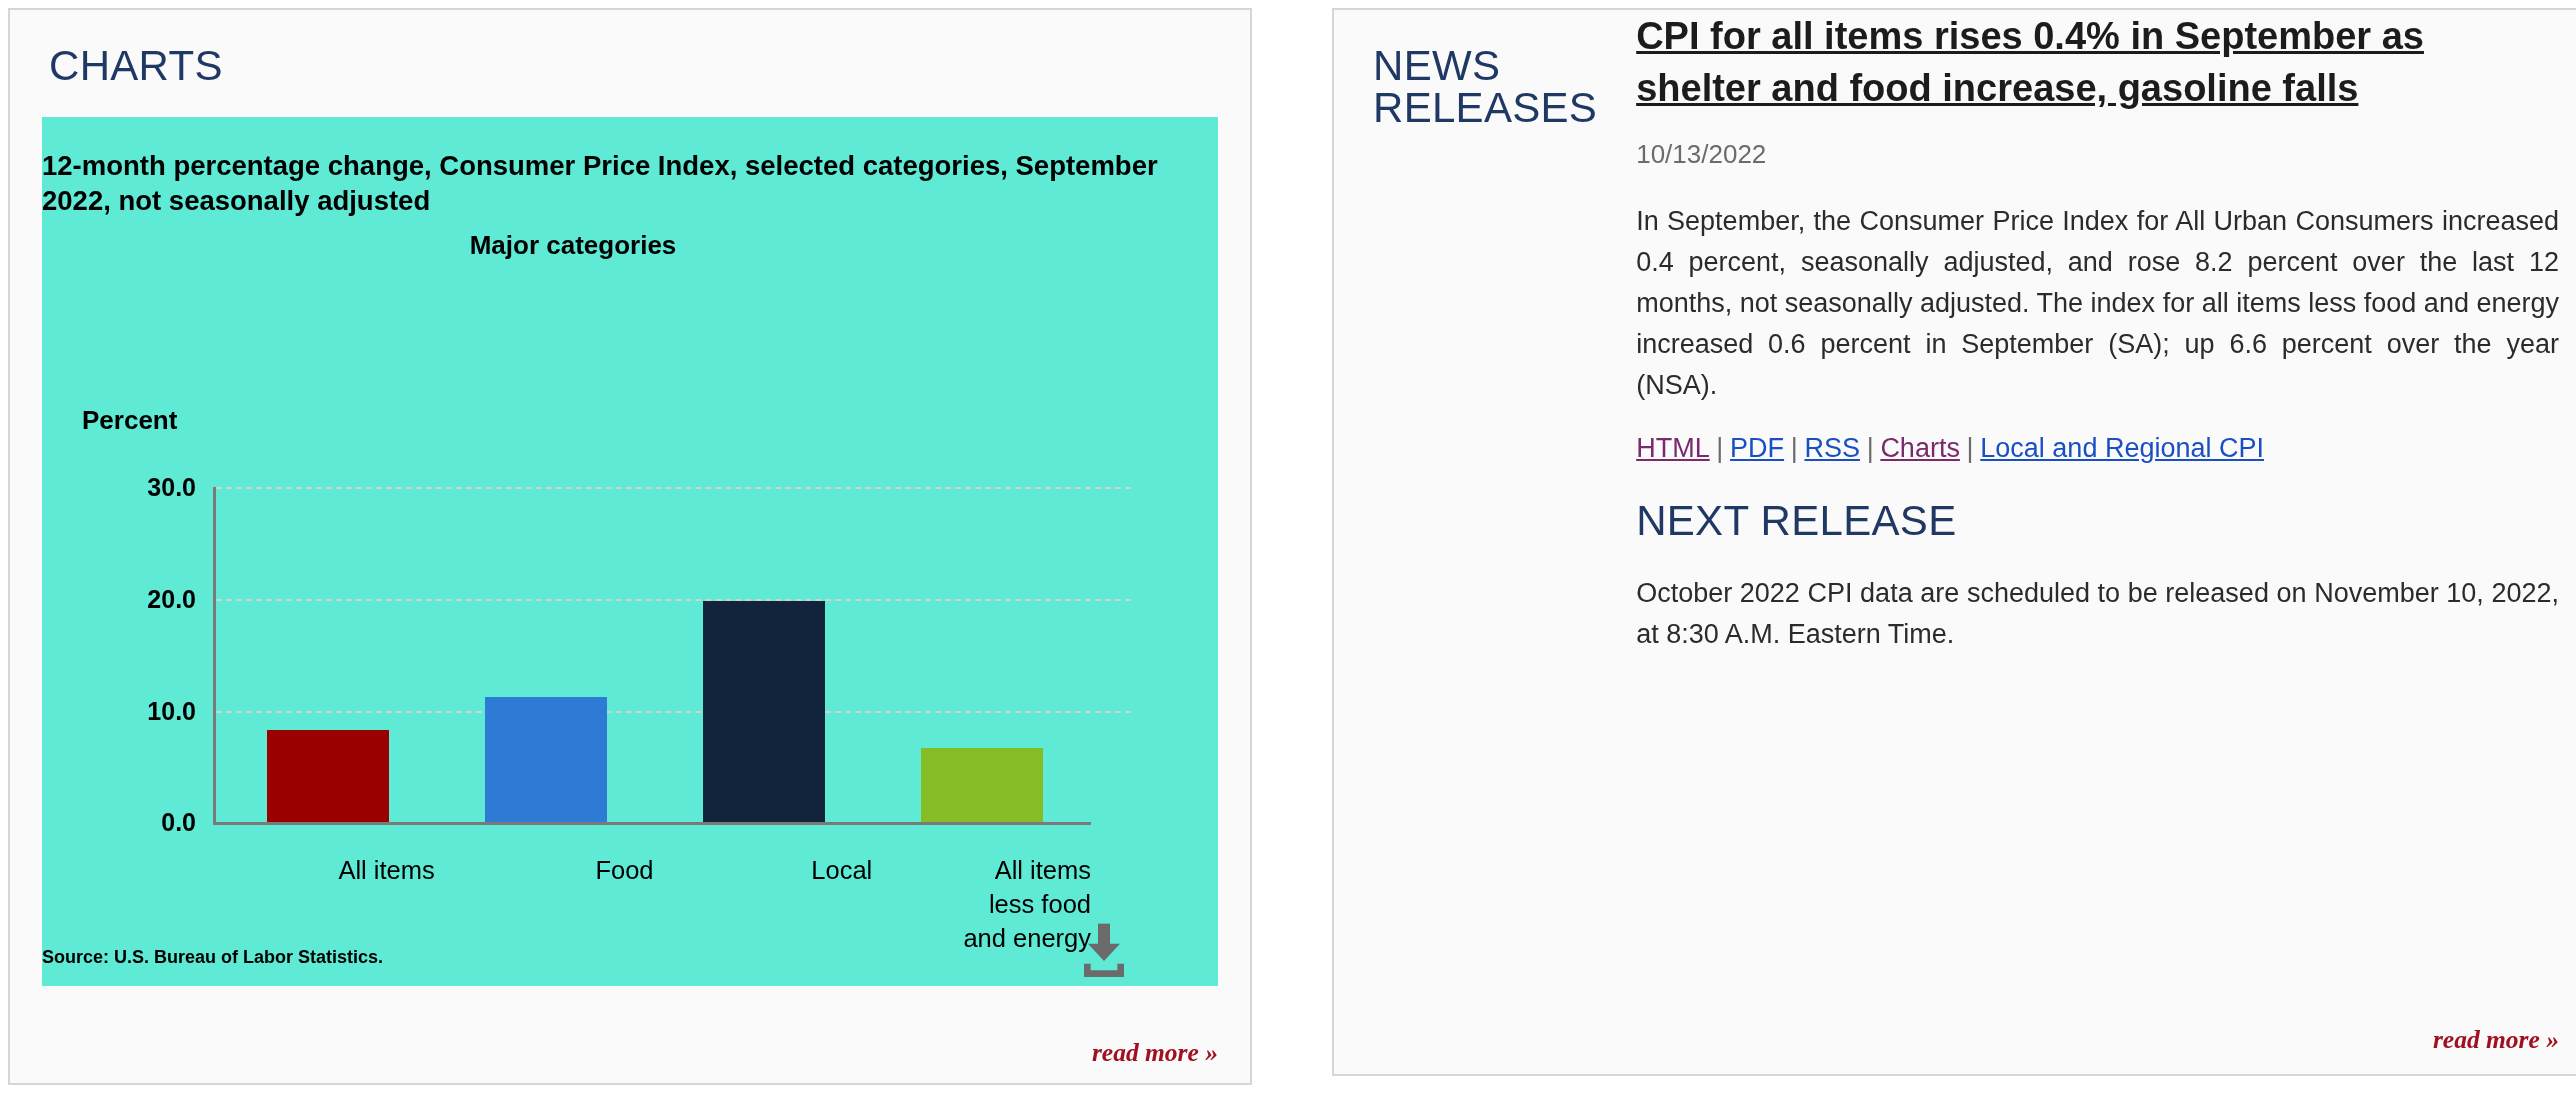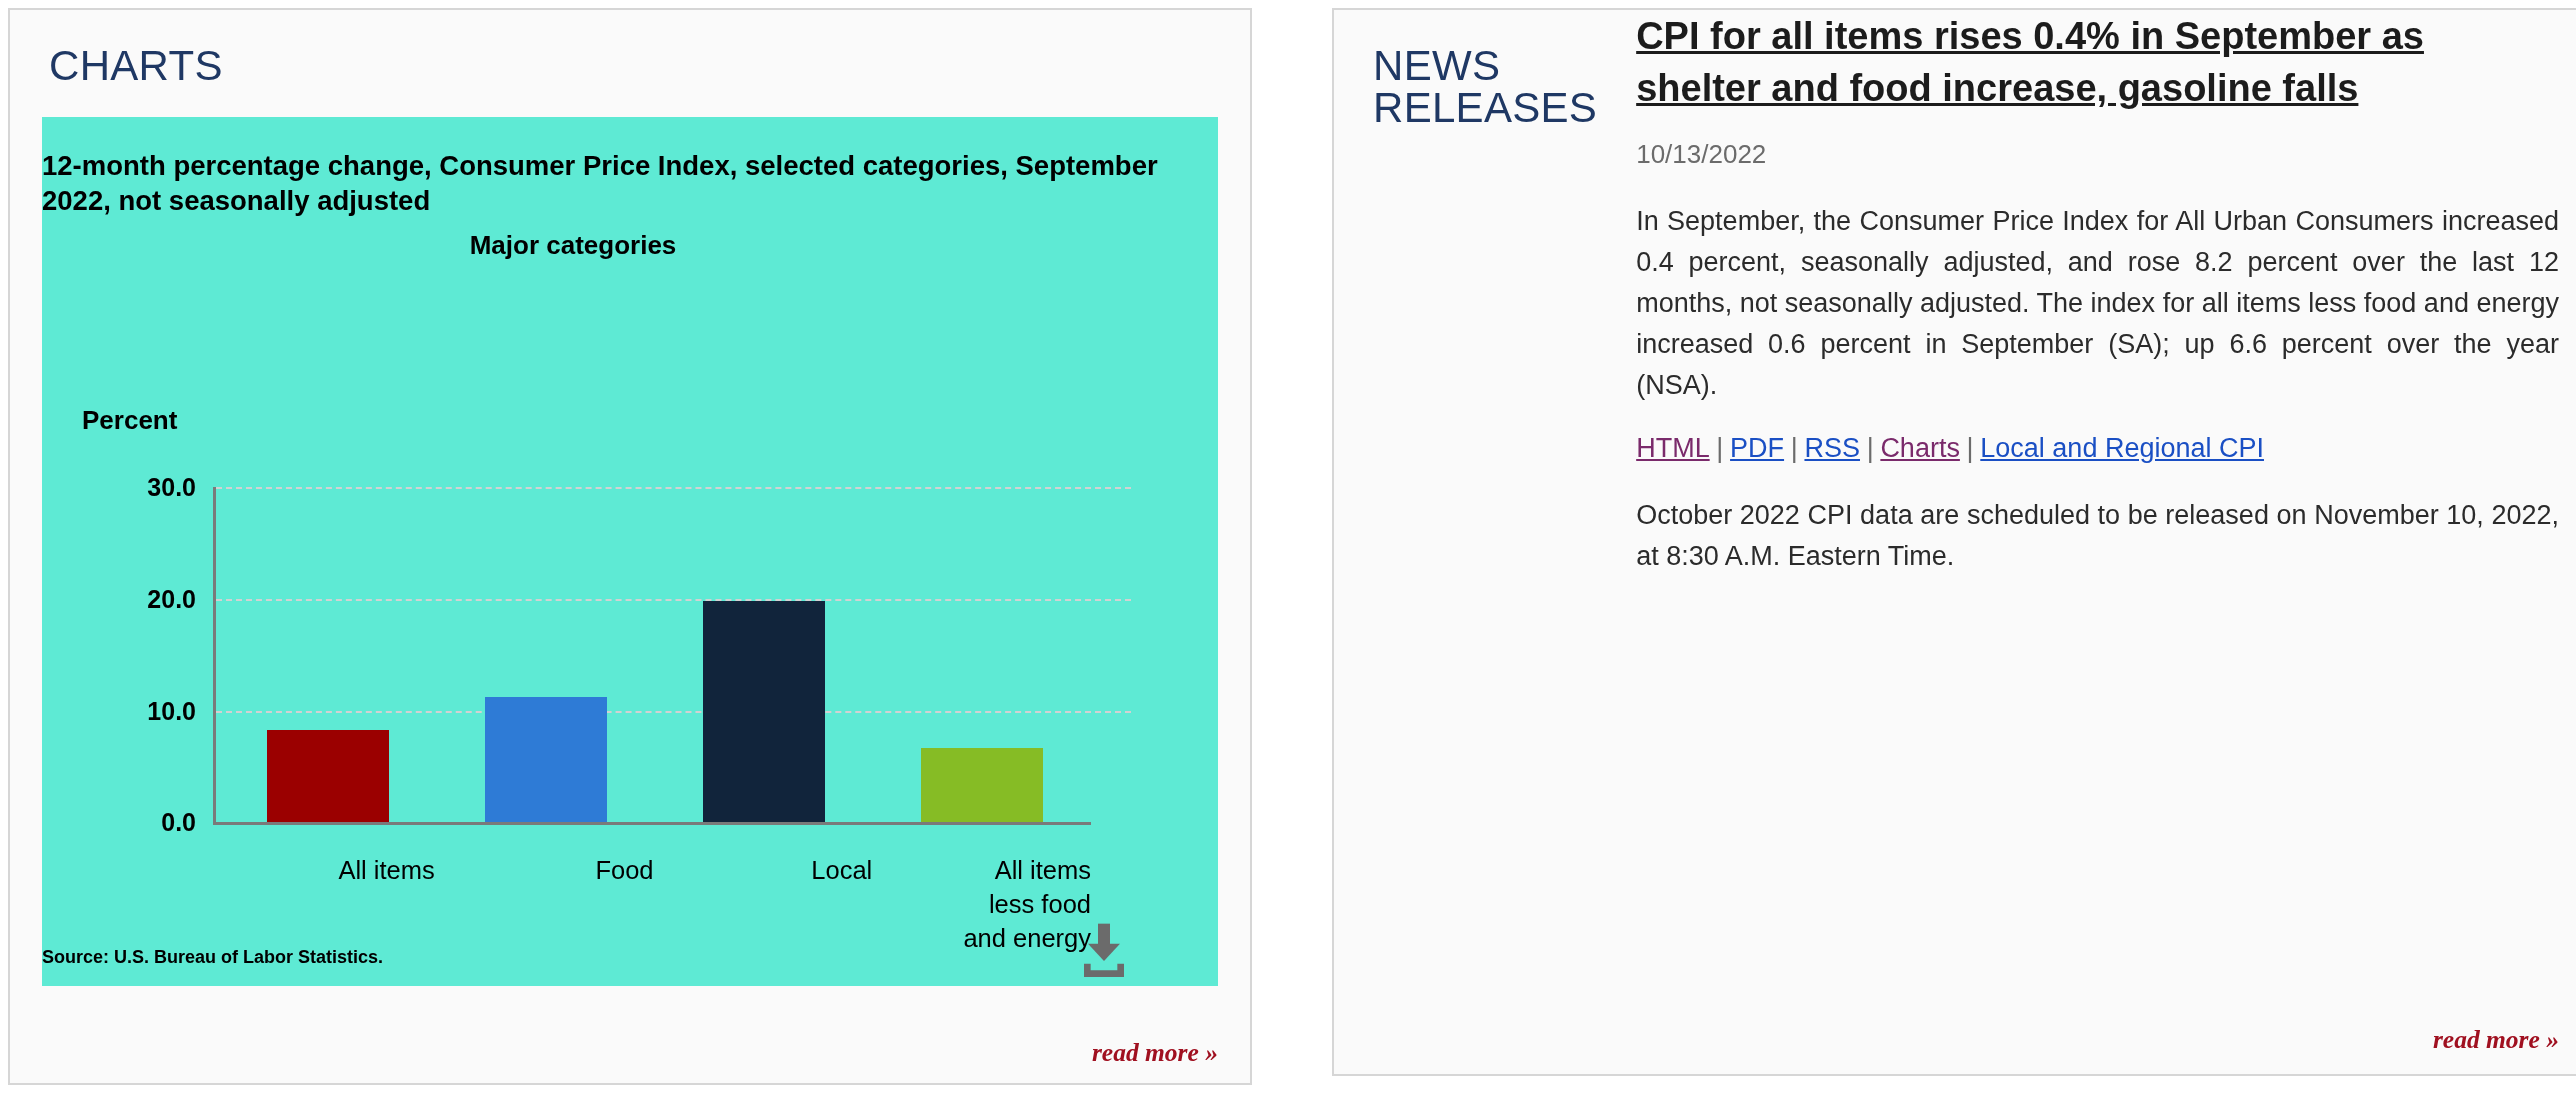--- a/index.html
+++ b/index.html
@@ -345,20 +345,21 @@
     <div class="news-body">
 
       <a class="news-title">CPI for all items rises 0.4% in September as shelter and food increase, gasoline falls</a>
 
       <div class="news-date">10/13/2022</div>
 
       <p class="news-para">In September, the Consumer Price Index for All Urban Consumers increased 0.4 percent, seasonally adjusted, and rose 8.2 percent over the last 12 months, not seasonally adjusted. The index for all items less food and energy increased 0.6 percent in September (SA); up 6.6 percent over the year (NSA).</p>
 
       <div class="news-links" id="newslinks"><a class="lnk-visited">HTML</a><span class="sep">|</span><a class="lnk-blue">PDF</a><span class="sep">|</span><a class="lnk-blue">RSS</a><span class="sep">|</span><a class="lnk-visited">Charts</a><span class="sep">|</span><a class="lnk-blue">Local and Regional CPI</a></div>
 
+      <div class="news-subhead">NEXT RELEASE</div>
 
       <p class="news-para">October 2022 CPI data are scheduled to be released on November 10, 2022, at 8:30 A.M. Eastern Time.</p>
 
       <a class="news-read-more">read more »</a>
     </div>
   </section>
 
 </div>
 
 

